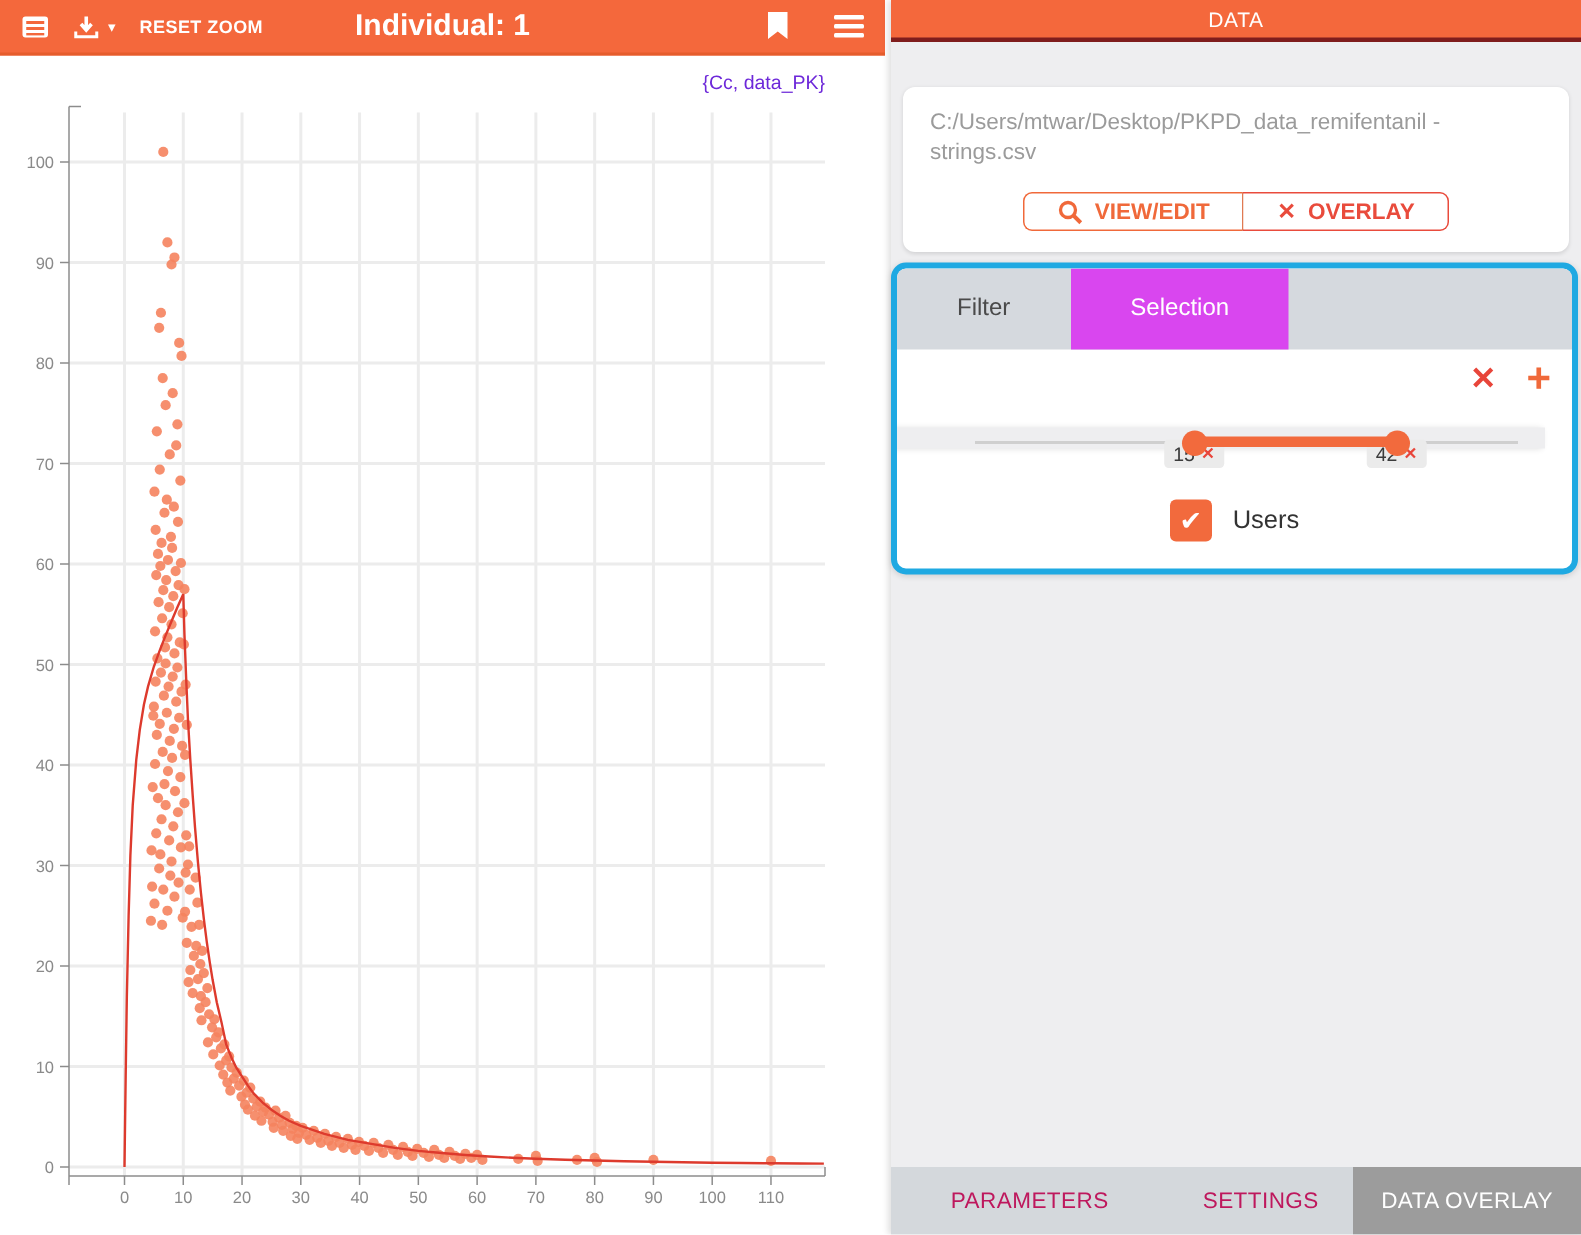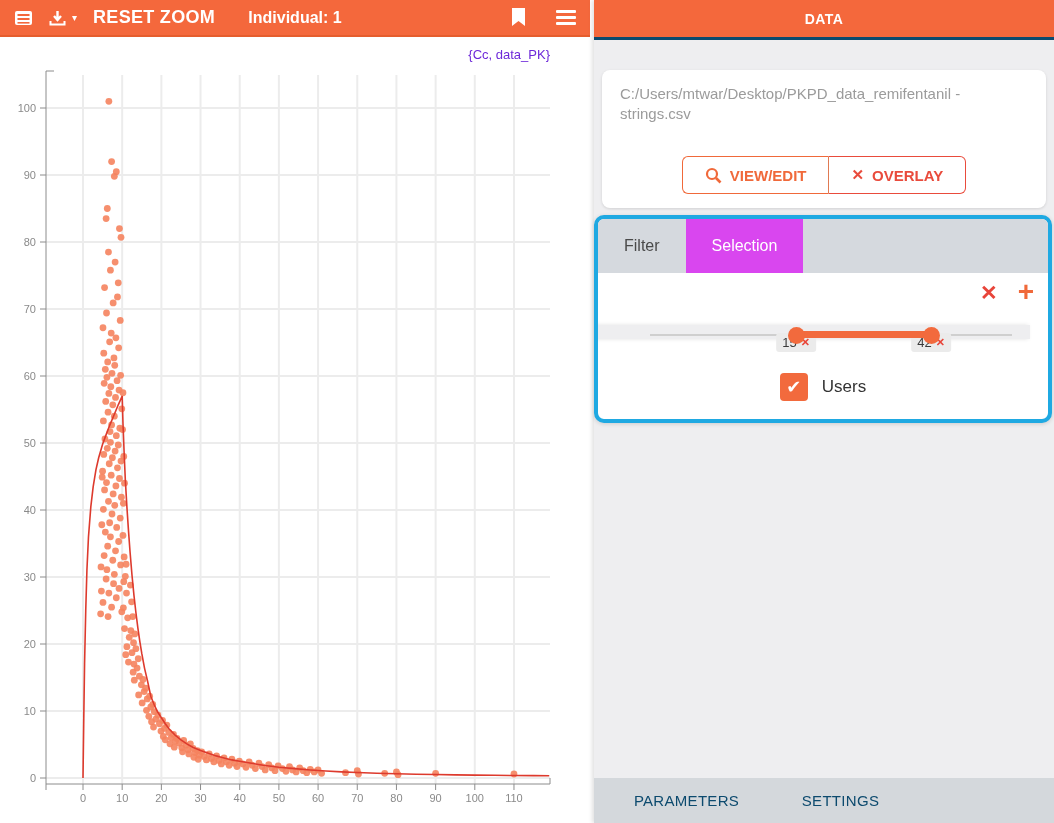--- a/index.html
+++ b/index.html
@@ -5,54 +5,54 @@
   * { margin:0; padding:0; box-sizing:border-box; }
   html,body { width:1054px; height:823px; overflow:hidden; background:#fff;
     font-family:"Liberation Sans", sans-serif; }
   .app { display:flex; width:1054px; height:823px; }
 
   
   .left { width:590px; position:relative; background:#fff; flex:none; }
   .toolbar { height:37px; background:#f4683c; display:flex; align-items:center;
     padding:0 14px; gap:16px; position:relative; border-bottom:2px solid #e55d2d; }
   .tb-btn { display:flex; align-items:center; gap:4px; cursor:pointer; color:#fff; }
-  .tb-label { color:#fff; font-weight:bold; font-size:18px; letter-spacing:.3px; }
+  .tb-label { color:#fff; font-weight:bold; font-size:12px; letter-spacing:.3px; }
   .individual { position:absolute; left:0; right:0; text-align:center; color:#fff;
-    font-weight:bold; font-size:16px; pointer-events:none; }
+    font-weight:bold; font-size:20px; pointer-events:none; }
   .tb-right { margin-left:auto; display:flex; align-items:center; gap:30px; z-index:2; }
   .caret { color:#fff; font-size:10px; margin-left:2px; }
   .burger { display:flex; flex-direction:column; gap:3px; cursor:pointer; }
   .burger span { width:20px; height:3px; background:#fff; border-radius:1px; }
   .chart-title { position:absolute; top:47px; left:46px; width:504px; text-align:right;
     font-size:13px; color:#6d28d9; }
   svg.plot { position:absolute; top:0; left:0; }
 
   
   .right { width:460px; margin-left:4px; background:#eeeef0; display:flex;
     flex-direction:column; box-shadow:-2px 0 4px rgba(0,0,0,.12); position:relative; }
-  .data-header { height:40px; background:#f4683c; border-bottom:3px solid #0c4a6e;
-    color:#fff; font-weight:bold; font-size:14px; letter-spacing:.4px;
+  .data-header { height:28px; background:#f4683c; border-bottom:3px solid #7f1d1d;
+    color:#fff; font-weight:normal; font-size:14px; letter-spacing:.4px;
     display:flex; align-items:center; justify-content:center; flex:none; }
   .file-card { background:#fff; border-radius:8px; margin:30px 8px 0;
     padding:14px 18px 14px; box-shadow:0 1px 3px rgba(0,0,0,.12); flex:none; }
   .file-card h1 { font-size:30px; font-weight:400; color:#3b3b3b; margin:-26px 0 16px; }
-  .file-path { color:#9b9b9b; font-size:15px; line-height:20px; margin-bottom:32px; }
+  .file-path { color:#9b9b9b; font-size:15px; line-height:20px; margin-bottom:16px; }
   .btn-group { display:flex; justify-content:center; }
-  .btn { height:38px; display:flex; align-items:center; gap:8px; padding:0 22px;
+  .btn { height:26px; display:flex; align-items:center; gap:8px; padding:0 22px;
     font-size:15px; font-weight:bold; background:#fff; cursor:pointer; }
   .btn-view { color:#f0693a; border:1px solid #f0693a; border-right:none;
     border-radius:6px 0 0 6px; }
   .btn-unload { color:#e94b3c; border:1px solid #e94b3c; border-radius:0 6px 6px 0;
     border-left:1px solid #e07a52; }
   .x-glyph { font-size:15px; font-weight:bold; }
 
   .sel-panel { margin:7px 2px 0 0; border:4px solid #1fa9e2; border-radius:10px;
     background:#fff; overflow:hidden; flex:none; box-shadow:0 1px 4px rgba(0,0,0,.15); }
   .sel-tabs { background:#d5d9de; display:flex; height:54px; }
-  .sel-tab { padding:0 26px; line-height:54px; font-size:16px; color:#4a4a4a; cursor:pointer; }
+  .sel-tab { padding:0 40px; line-height:54px; font-size:16px; color:#4a4a4a; cursor:pointer; }
   .sel-tab.active { background:#d946ef; color:#fff; }
   .sel-content { padding:4px 12px 14px; }
   .icon-row { display:flex; justify-content:flex-end; gap:20px; align-items:center;
     height:30px; padding-right:2px; }
   .del-ic { color:#e8453a; font-size:21px; font-weight:bold; cursor:pointer; line-height:1; }
   .add-ic { color:#f0693a; font-size:28px; font-weight:bold; cursor:pointer; line-height:1; }
   .slider-wrap { position:relative; height:46px; }
   .chev { position:absolute; top:18px; color:#f0693a; font-size:22px; font-weight:bold;
     cursor:pointer; line-height:14px; }
   .chev.left { left:10px; } .chev.right { right:6px; }
@@ -69,21 +69,21 @@
   .chip .x-small { color:#e8453a; font-size:11px; font-weight:bold; cursor:pointer; }
   .check-row { display:flex; justify-content:center; align-items:center; gap:14px;
     margin-top:16px; height:36px; }
   .checkbox { width:28px; height:28px; background:#f26a3d; border-radius:4px; color:#fff;
     font-size:18px; display:flex; align-items:center; justify-content:center; cursor:pointer; }
   .check-label { font-size:17px; color:#333; }
 
   .bottom-tabs { margin-top:auto; height:45px; display:grid;
     grid-template-columns:185px 123px 152px; background:#d4d8dc; flex:none; }
   .bottom-tab { display:flex; align-items:center; justify-content:center; font-size:15px;
-    color:#0c4a6e; letter-spacing:.3px; cursor:pointer; }
+    color:#be185d; letter-spacing:.3px; cursor:pointer; }
   .bottom-tab.active { background:#9c9c9c; color:#fff; }
 </style>
 </head>
 <body>
 
 <div class="app">
 
   <div class="left">
     <div class="toolbar">
       <div class="tb-btn">
@@ -465,15 +465,16 @@
             <span>✔</span>
           </div>
           <span class="check-label">Users</span>
         </div>
       </div>
     </div>
 
     <div class="bottom-tabs">
       <div class="bottom-tab">PARAMETERS</div>
       <div class="bottom-tab">SETTINGS</div>
+      <div class="bottom-tab active">DATA OVERLAY</div>
     </div>
   </div>
 </div>
 
 </body></html>

